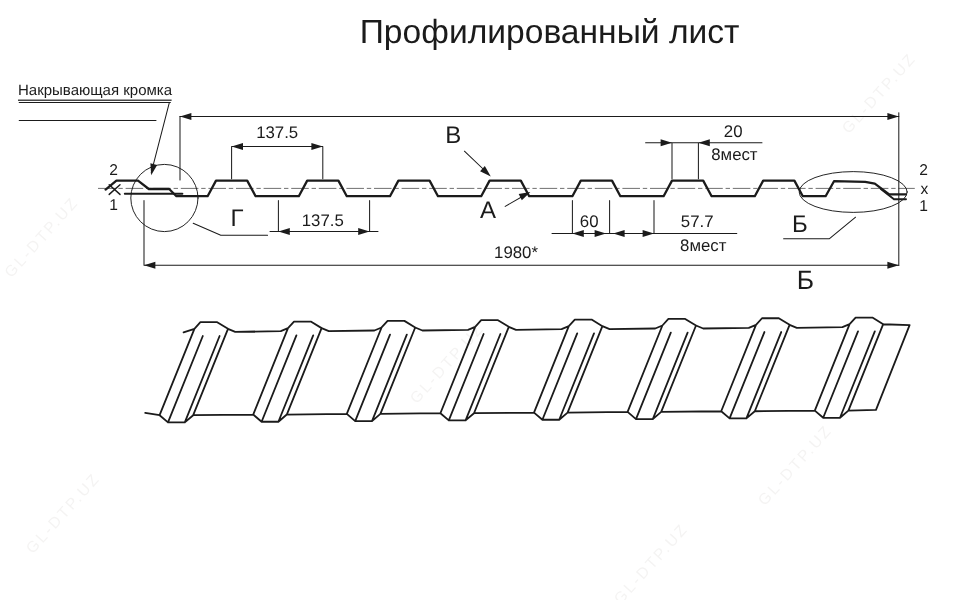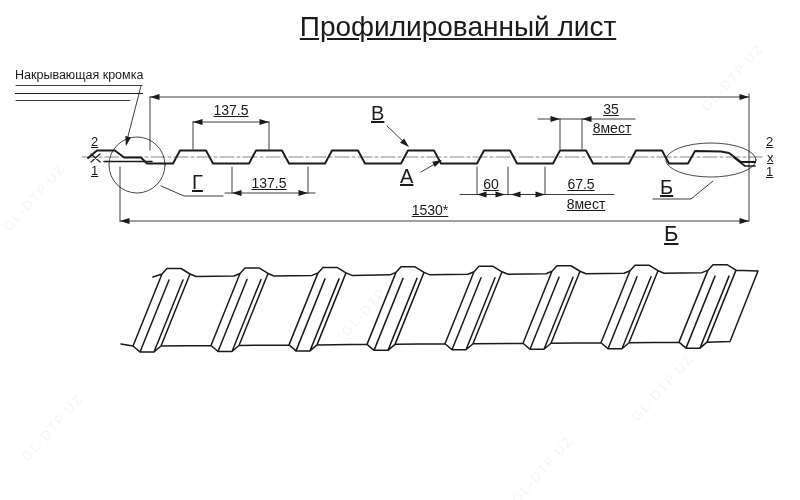--- a/index.html
+++ b/index.html
@@ -1,30 +1,30 @@
 <!DOCTYPE html>
 <html><head>
 <meta charset="utf-8">
 <style>
   html,body{margin:0;padding:0;background:#fff;}
   #stage{
     position:relative;width:800px;height:500px;background:#ffffff;
     font-family:"Liberation Sans",sans-serif;color:#1b1b1b;overflow:hidden;
   }
-  .lbl{position:absolute;white-space:nowrap;line-height:1.05;text-decoration:underline;}
+  .lbl{position:absolute;white-space:nowrap;line-height:1.05;}
   .ctr{transform:translateX(-50%);}
   #title{top:12px;left:458px;font-size:28px;}
   #subtitle{top:56px;left:463px;font-size:17px;}
   #dim-total{top:80px;left:470px;font-size:14.5px;}
   .dimtxt{font-size:14px;}
   .small{font-size:14px;}
   .nodechar{font-size:20px;}
   #label-section-big{font-size:22px;}
   #callout-overlap{top:68px;left:15px;font-size:12.5px;line-height:1.22;}
-  #callout-overlap .uline{border-bottom:1px solid #1b1b1b;padding-bottom:10px;display:inline-block;}
+  #callout-overlap .uline{border-bottom:1px solid #1b1b1b;padding-bottom:0;display:inline-block;}
   .edgech{font-size:13px;}
   #notes{position:absolute;left:78px;top:396px;font-size:13.5px;line-height:16px;}
   #notes .nheading{margin-bottom:0px;}
   #notes .nitem{margin:0;}
   #notes .nitem.star{margin-left:-6px;}
   .wm{position:absolute;font-size:13px;letter-spacing:2px;color:#7a6f66;opacity:0.08;
       transform:rotate(-48deg);pointer-events:none;}
   svg{position:absolute;left:0;top:0;}
 </style>
 </head>
@@ -108,27 +108,27 @@
     </g>
   </svg>
 
   <div class="lbl ctr" id="title">Профилированный лист</div>
 
   <div class="lbl" id="callout-overlap">
     <span class="uline">Накрывающая кромка</span><br>
   </div>
 
   <div class="lbl ctr dimtxt" style="left:231px;top:103px;">137.5</div>
-  <div class="lbl ctr dimtxt" style="left:611px;top:102px;">35</div>
+  <div class="lbl ctr dimtxt" style="left:611px;top:102px;">20</div>
   <div class="lbl ctr small" style="left:612px;top:121px;">8мест</div>
   <div class="lbl ctr dimtxt" style="left:269px;top:176px;">137.5</div>
   <div class="lbl ctr dimtxt" style="left:491px;top:177px;">60</div>
-  <div class="lbl ctr dimtxt" style="left:581px;top:177px;">67.5</div>
+  <div class="lbl ctr dimtxt" style="left:581px;top:177px;">57.7</div>
   <div class="lbl ctr small" style="left:586px;top:197px;">8мест</div>
-  <div class="lbl ctr dimtxt" style="left:430px;top:203px;">1530*</div>
+  <div class="lbl ctr dimtxt" style="left:430px;top:203px;">1980*</div>
 
   <div class="lbl nodechar" style="left:371px;top:103px;">В</div>
   <div class="lbl nodechar" style="left:400px;top:166px;">А</div>
   <div class="lbl nodechar" style="left:192px;top:172px;">Г</div>
   <div class="lbl nodechar" style="left:660px;top:177px;">Б</div>
   <div class="lbl" id="label-section-big" style="left:664px;top:222px;">Б</div>
 
   <div class="lbl edgech" style="left:91px;top:135px;">2</div>
   <div class="lbl edgech" style="left:91px;top:164px;">1</div>
   <div class="lbl edgech" style="left:766px;top:135px;">2</div>

